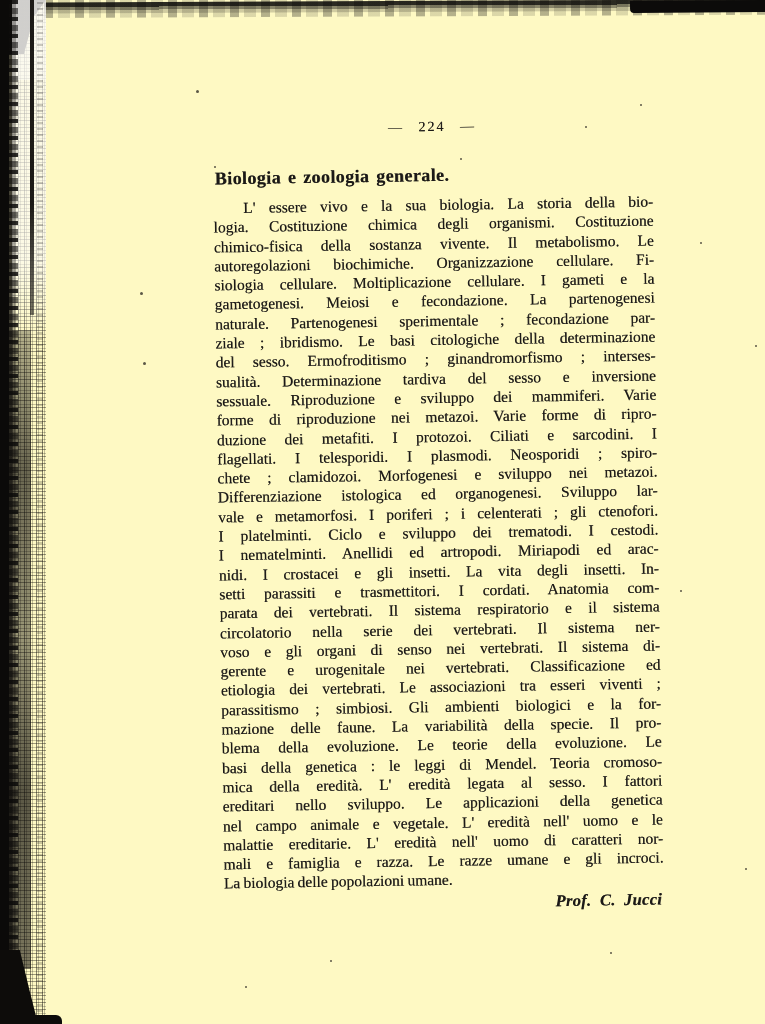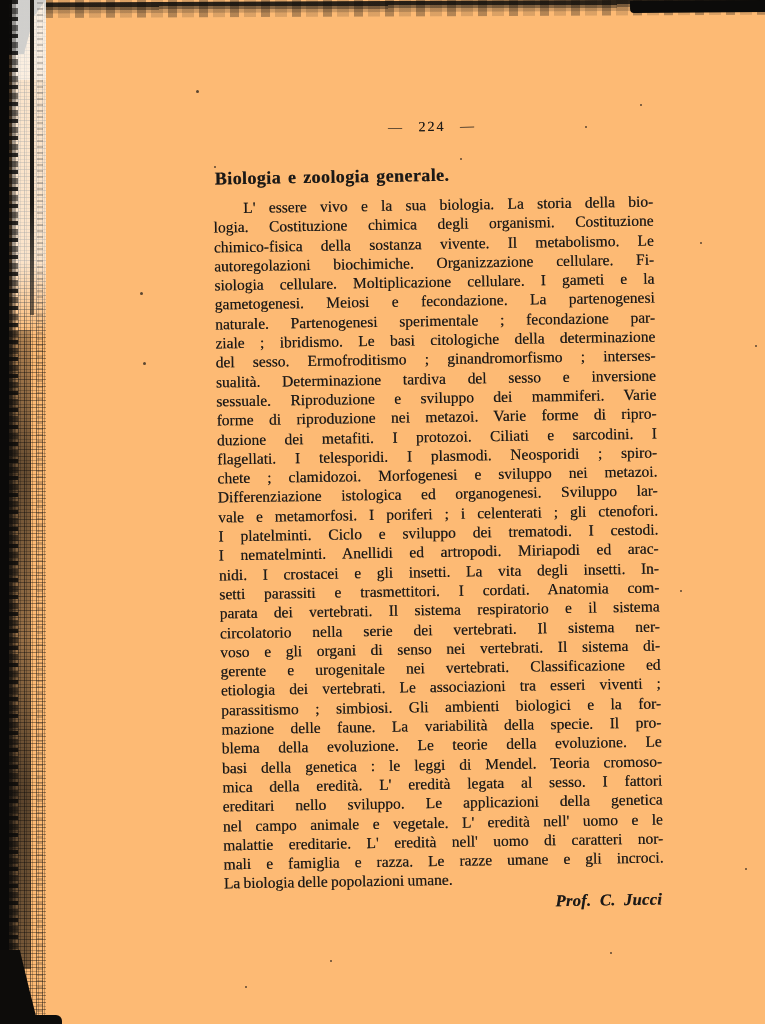--- a/index.html
+++ b/index.html
@@ -5,21 +5,21 @@
   * { margin:0; padding:0; box-sizing:border-box; }
   html,body { width:765px; height:1024px; }
   body {
     background:#ffffff;
     font-family:"Liberation Serif","DejaVu Serif",serif;
     overflow:hidden;
     position:relative;
   }
   .page {
     position:absolute; inset:0;
-    background:#fdba74;
+    background:#fef9c3;
     color:#1b1917;
   }
 
   
   .artifact { position:absolute; pointer-events:none; }
 
   .top-streak {
     left:44px; right:0; top:0; height:18px;
     transform:rotate(-0.25deg); transform-origin:left top;
     background:

